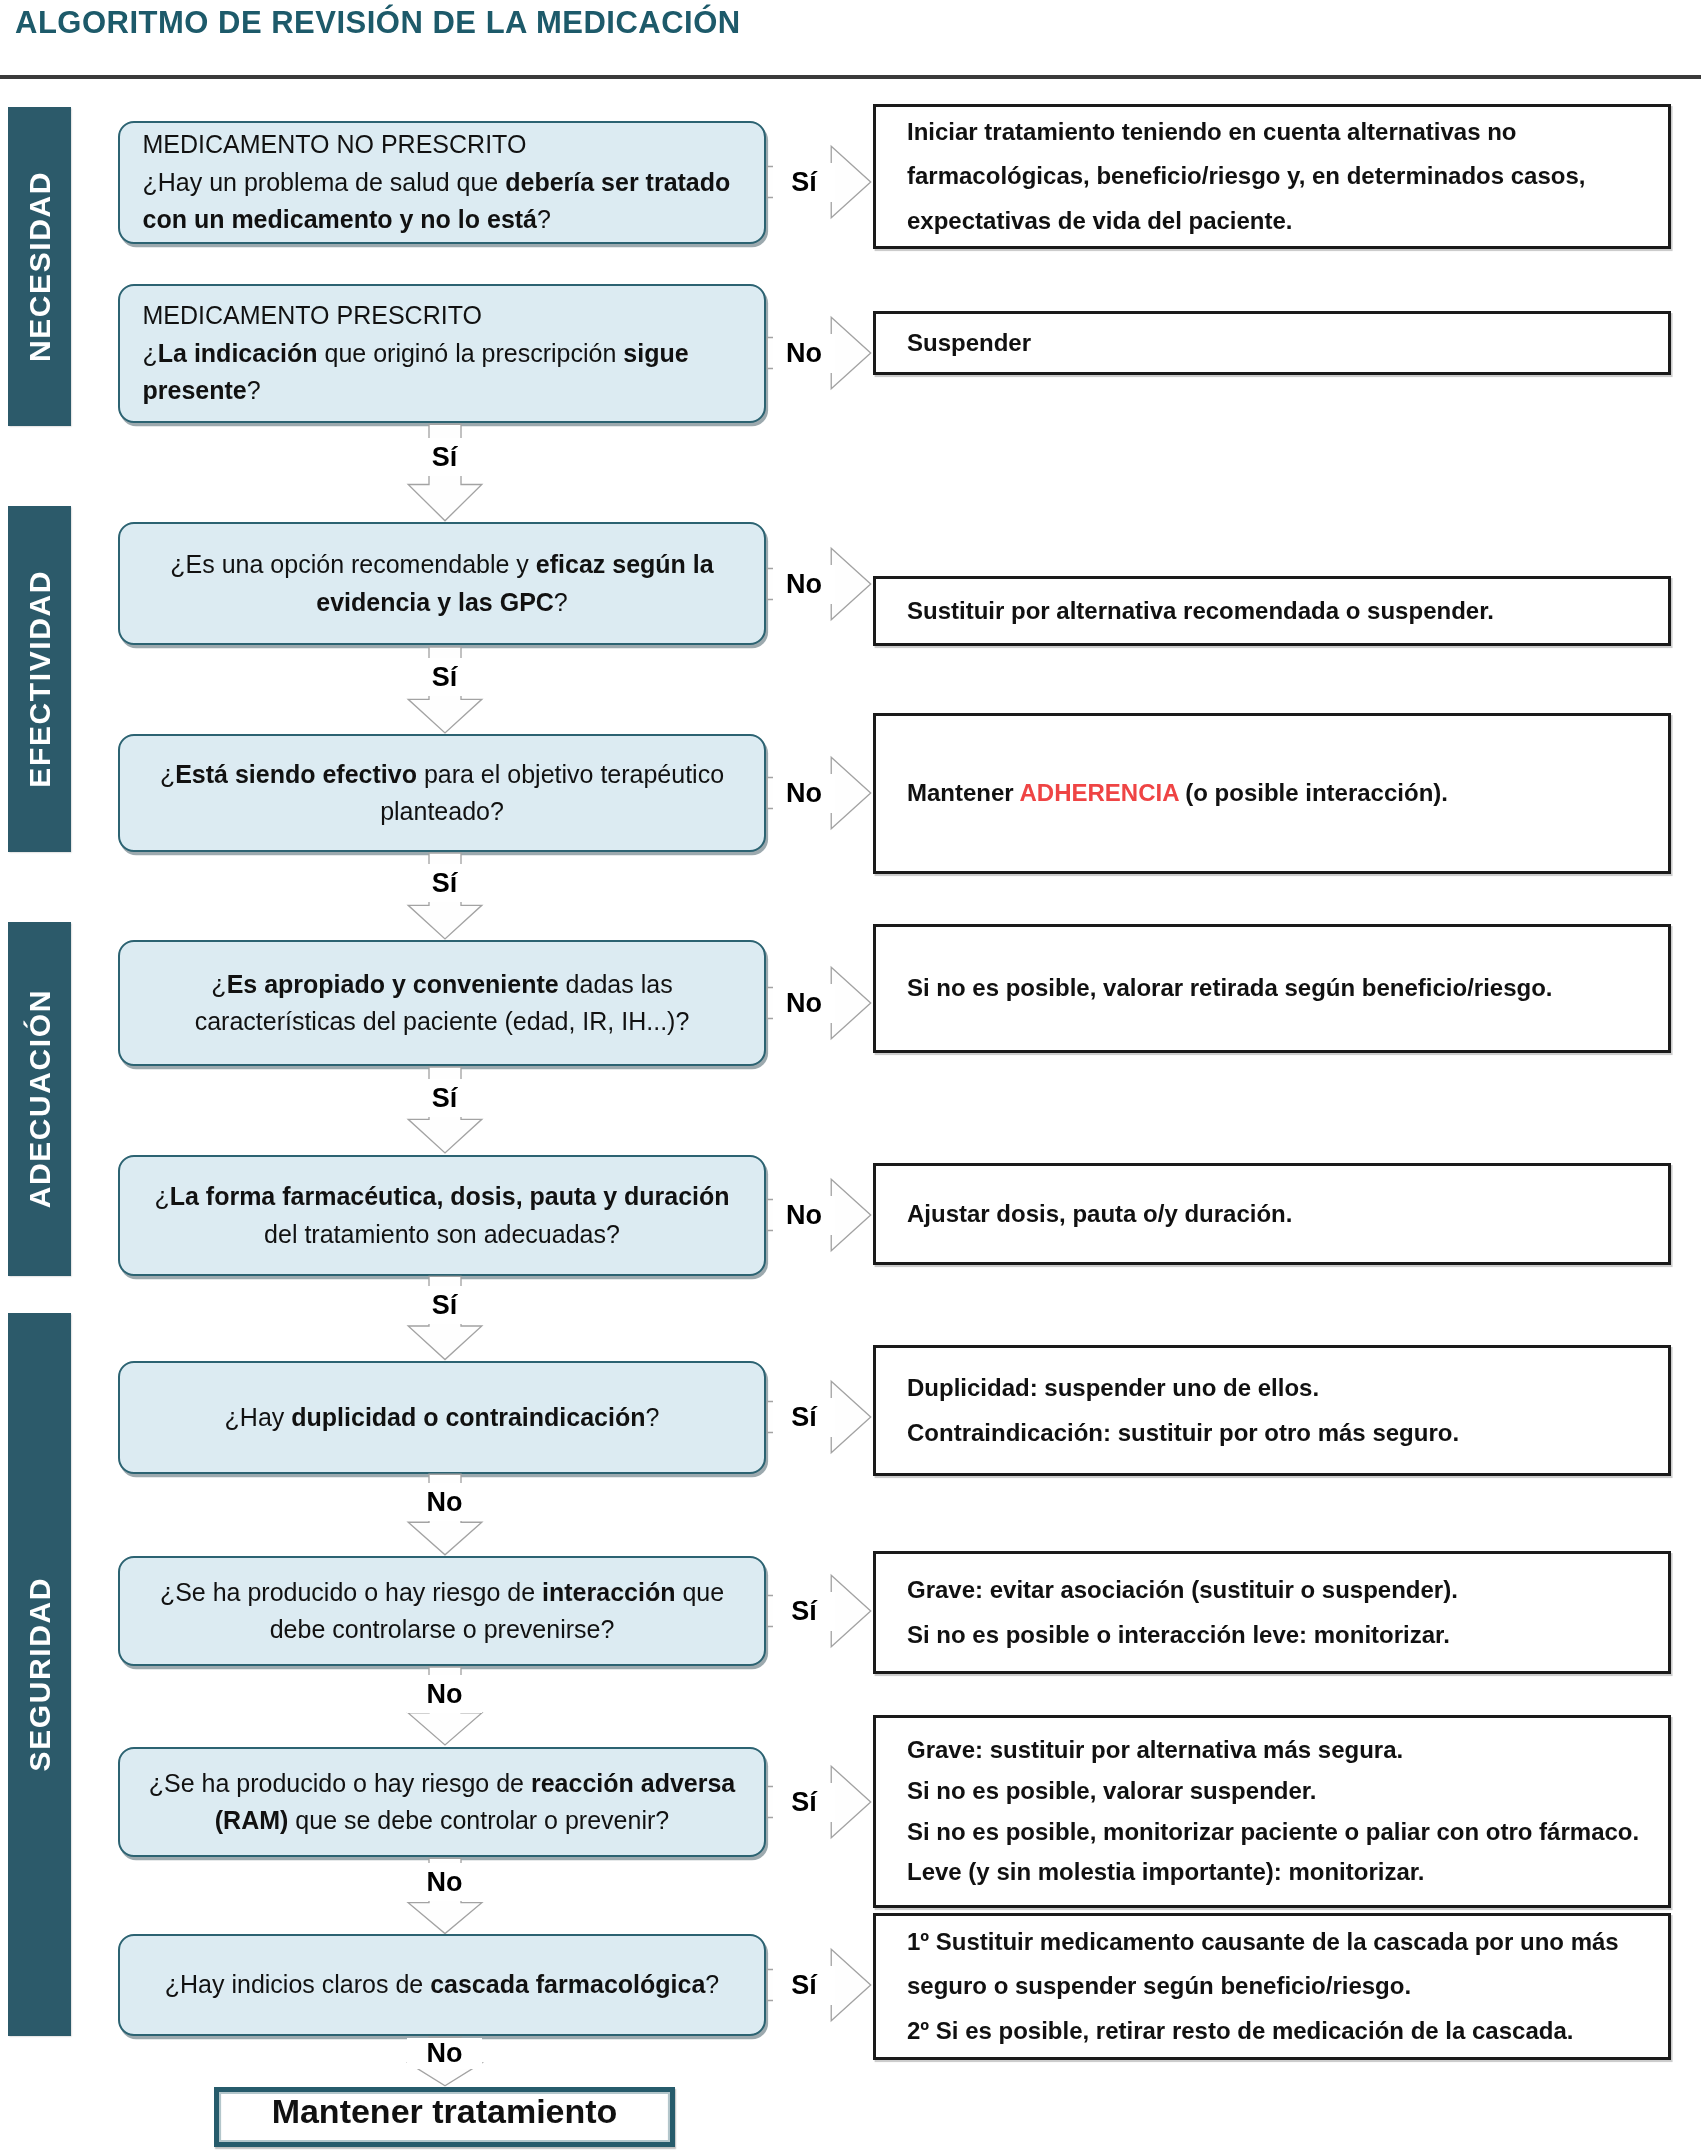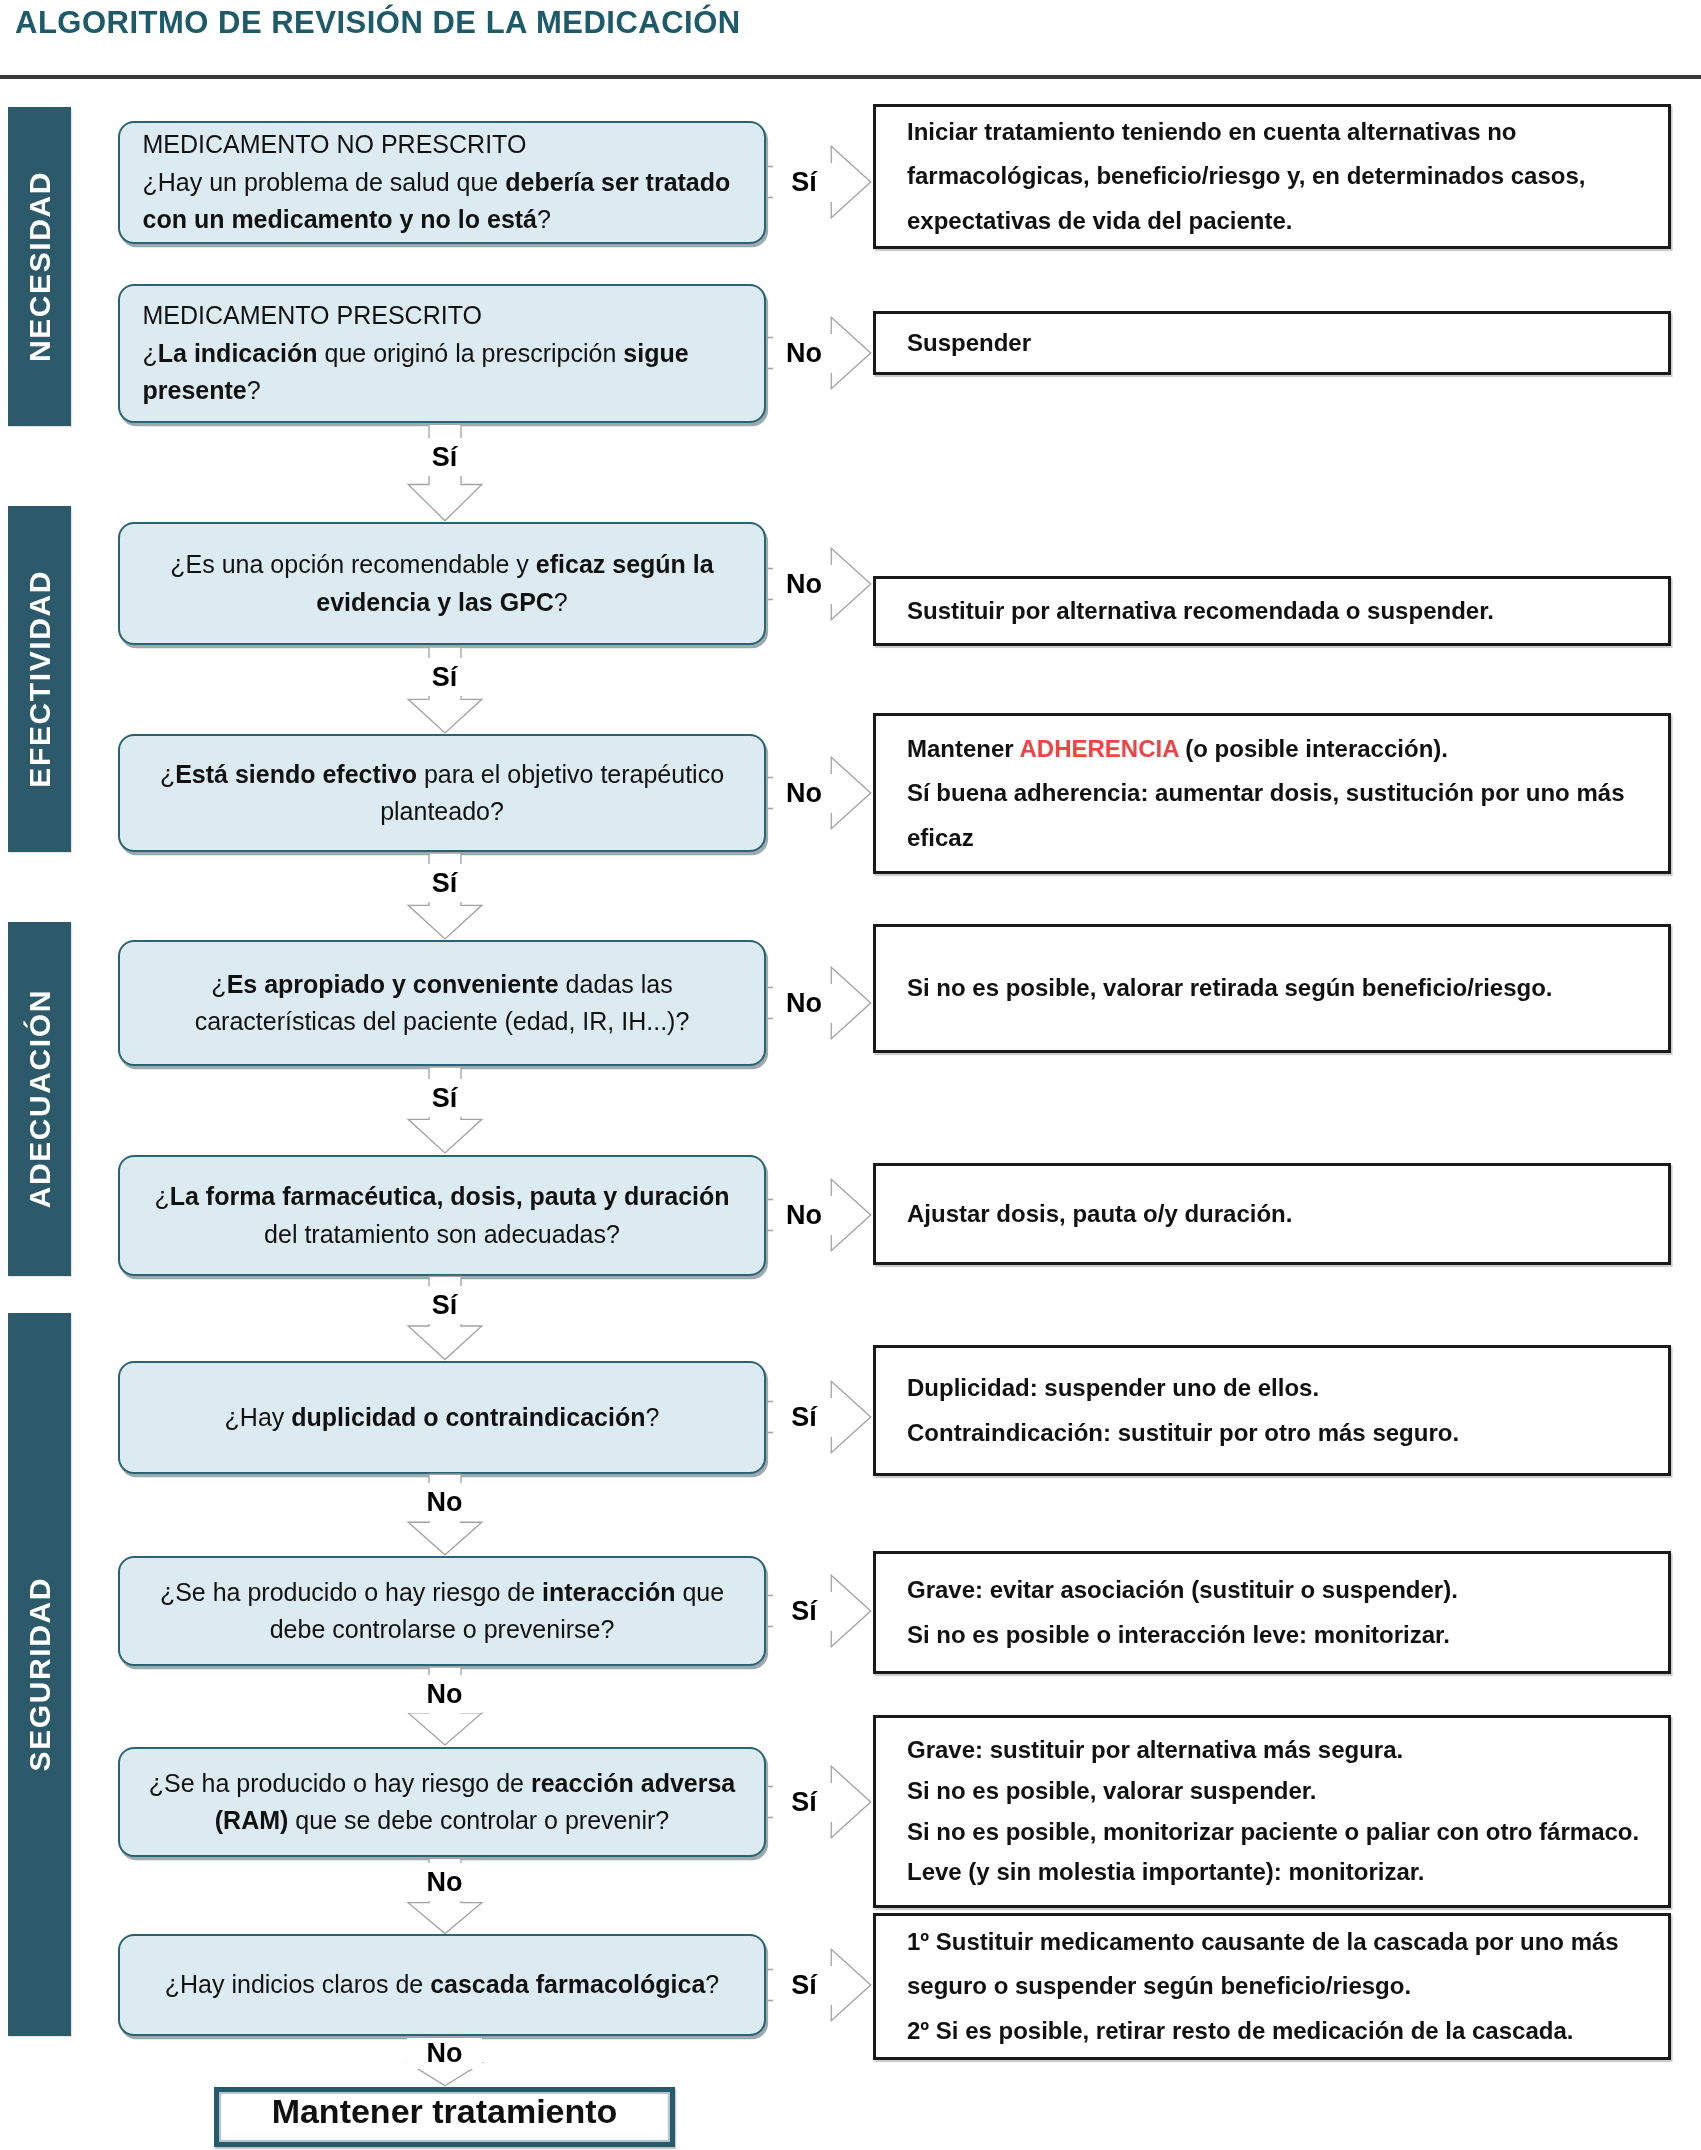--- a/index.html
+++ b/index.html
@@ -131,21 +131,20 @@
 
 <div class="abs qbox center" style="top:734px;height:118px;">
   <div class="qtext"><span>¿</span><span class="b">Está siendo efectivo</span><span> para el objetivo terapéutico planteado?</span></div>
 </div>
 <svg class="arrow" style="left:766px;top:753px;" width="107" height="80" viewBox="0 0 200 150">
     <polygon points="2,46 122,46 122,8 196,75 122,142 122,104 2,104"></polygon>
   </svg>
 <div class="branch-label right" style="top:774px;">No</div>
 <div class="abs abox" style="top:713px;height:161px;">
   <div class="aline"><span>Mantener </span><span class="b" style="color: #ef4444; margin-top: 20px;">ADHERENCIA</span><span> (o posible interacción).</span></div>
-  <div class="aline"><span>Sí buena adherencia: aumentar dosis, sustitución por uno más eficaz</span></div>
 </div>
 <svg class="arrow" style="left:405px;top:852px;" width="80" height="88" viewBox="0 0 150 165">
     <polygon points="45,2 45,100 6,100 75,163 144,100 105,100 105,2"></polygon>
   </svg>
 <div class="branch-label down" style="top:864px;">Sí</div>
 
 <div class="abs qbox center" style="top:940px;height:126px;">
   <div class="qtext"><span>¿</span><span class="b">Es apropiado y conveniente</span><span> dadas las características del paciente (edad, IR, IH...)?</span></div>
 </div>
 <svg class="arrow" style="left:766px;top:963px;" width="107" height="80" viewBox="0 0 200 150">

